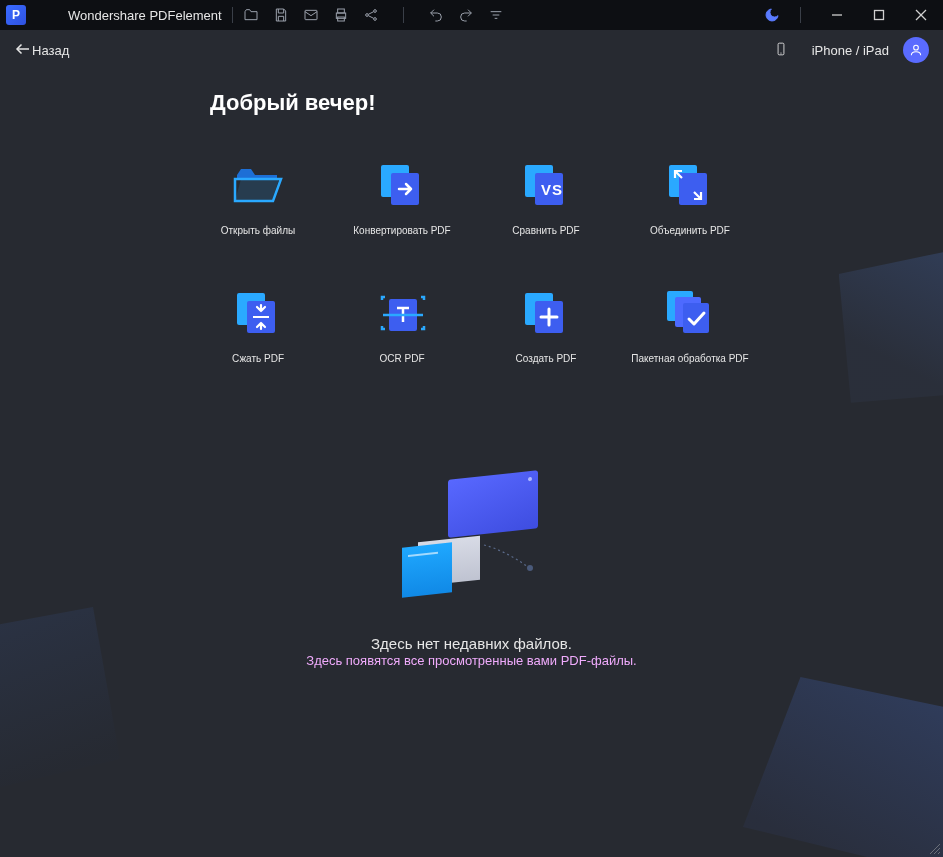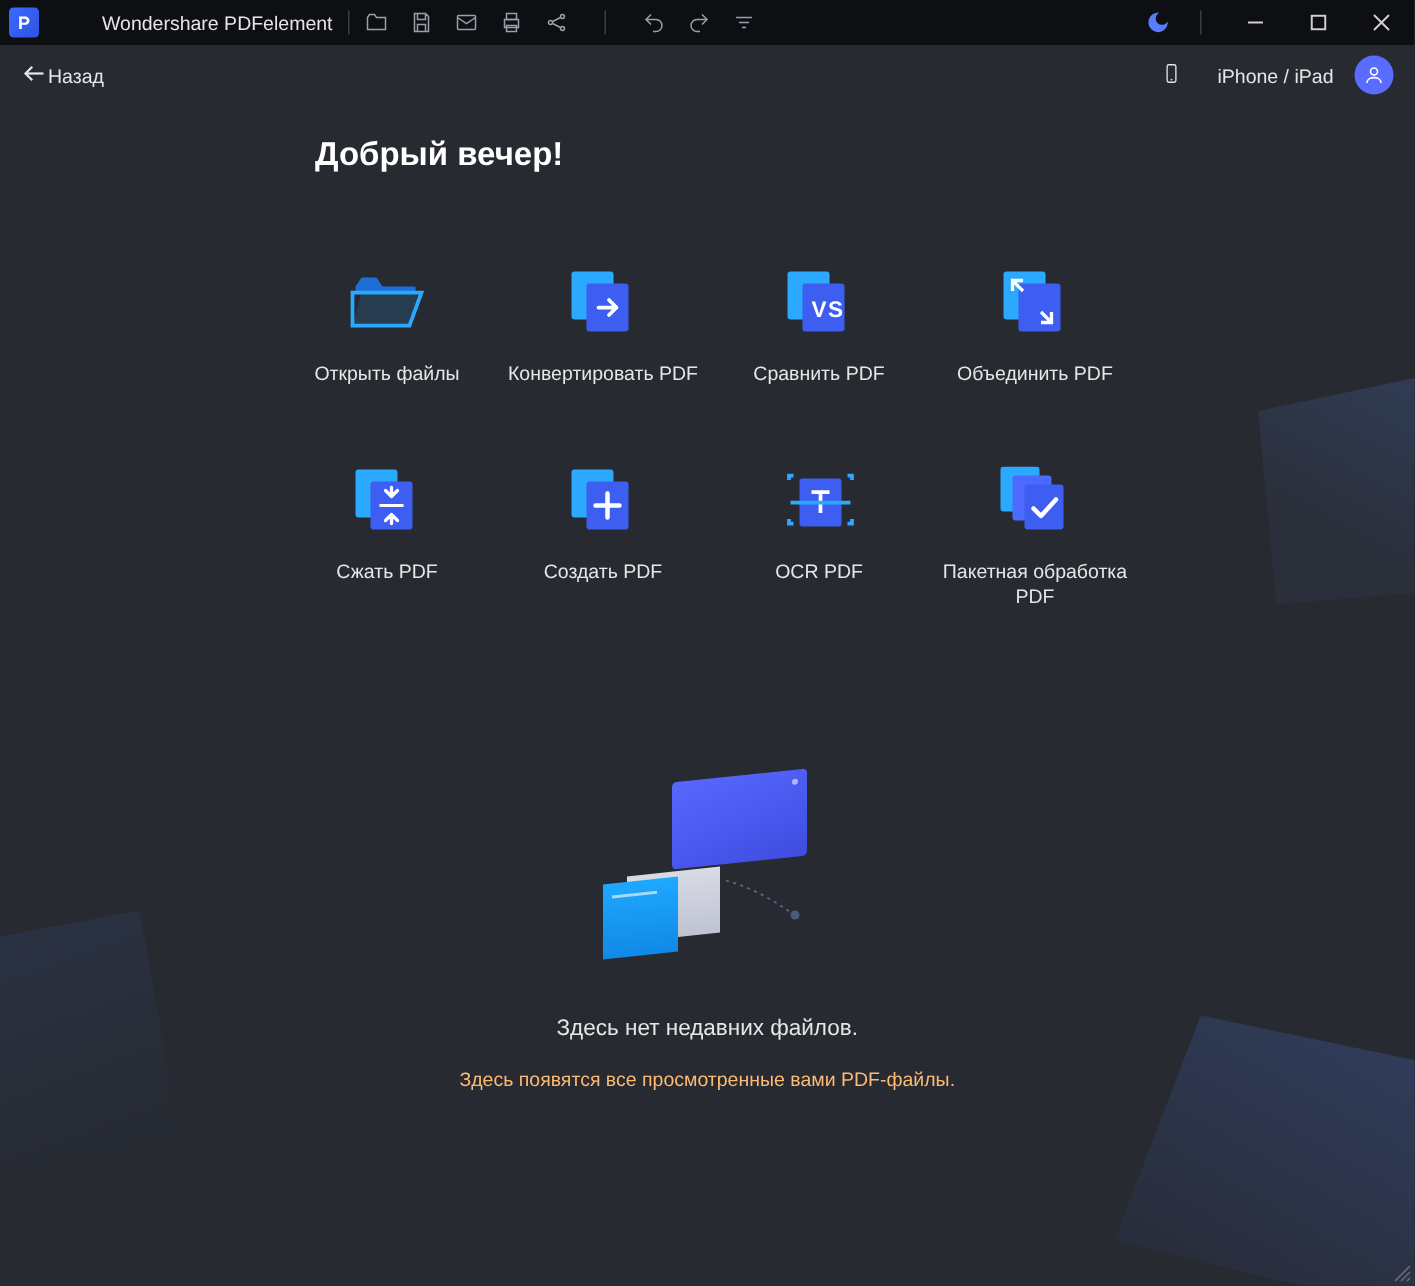--- a/index.html
+++ b/index.html
@@ -49,37 +49,37 @@
     margin-left:14px; cursor:pointer;
   }
   .avatar svg { width:14px; height:14px; stroke:#fff; fill:none; stroke-width:1.8; }
 
   
   .main {
     padding: 20px 0 0 0;
   }
   .greeting {
     font-size:22px; font-weight:700; color:#fff;
-    margin-left:210px; margin-bottom:60px;
+    margin-left:210px; margin-bottom:44px;
   }
 
   .grid {
     display:grid;
     grid-template-columns: repeat(4, 144px);
     grid-template-rows: repeat(2, auto);
     column-gap:0; row-gap:50px;
     justify-content:start;
     margin-left:186px;
   }
   .tile {
     display:flex; flex-direction:column; align-items:center;
     cursor:pointer; width:144px;
   }
   .tile-icon { width:50px; height:50px; display:flex; align-items:center; justify-content:center; margin-bottom:14px; }
-  .tile-label { text-align:center; color:#e6e6e6; font-size:13px; line-height:1.35; max-width:130px; }
+  .tile-label { text-align:center; color:#e6e6e6; font-size:10px; line-height:1.35; max-width:130px; }
 
   
   .empty {
     margin-top:110px;
     display:flex; flex-direction:column; align-items:center;
   }
   .empty-illus { width:140px; height:120px; position:relative; margin-bottom:40px; }
   .panel-back {
     position:absolute; top:0; right:4px; width:90px; height:58px;
     background:linear-gradient(160deg,#5868ff,#3e4de0); border-radius:3px;
@@ -96,22 +96,22 @@
   .box-front {
     position:absolute; left:0; bottom:0; width:50px; height:50px;
     background:linear-gradient(180deg,#1fa8ff,#1089e6);
     transform:skewY(-6deg);
   }
   .box-line { position:absolute; left:6px; top:8px; width:30px; height:2px; background:rgba(255,255,255,.6); }
   .dots {
     position:absolute; right:6px; bottom:22px; width:54px; height:30px;
   }
   .dots svg { width:54px; height:30px; }
-  .empty-title { color:#e6e6e6; font-size:15px; margin-bottom:18px; }
-  .empty-sub { color:#fdba74; font-size:13px; }
+  .empty-title { color:#e6e6e6; font-size:15px; margin-bottom:1px; }
+  .empty-sub { color:#f0abfc; font-size:13px; }
 
   
   .poly { position:absolute; pointer-events:none; }
   .poly1 { right:-40px; top:230px; width:150px; height:180px;
     background:linear-gradient(200deg,#3a4f7a 0%,#2c3240 70%);
     clip-path:polygon(100% 0,100% 85%,20% 100%,0 30%);
     opacity:.6; transform:rotate(8deg);
   }
   .poly2 { left:-60px; bottom:60px; width:180px; height:190px;
     background:linear-gradient(160deg,#2e3a55 0%,#262a33 80%);
@@ -310,38 +310,38 @@
           <path d="M28 38v-6m0 0l-4 4m4-4l4 4" stroke="#fff" stroke-width="2.2" fill="none" stroke-linecap="round"></path>
           <line x1="20" y1="26" x2="36" y2="26" stroke="#fff" stroke-width="2"></line>
         </svg>
       </div>
       <div class="tile-label">Сжать PDF</div>
     </div>
 
     <div class="tile">
       <div class="tile-icon">
         <svg width="50" height="44" viewBox="0 0 50 44">
-          <rect x="4" y="2" width="28" height="32" rx="2" fill="#2aa9ff"></rect>
-          <rect x="14" y="10" width="28" height="32" rx="2" fill="#3d5ef0"></rect>
-          <path d="M28 18v16M20 26h16" stroke="#fff" stroke-width="3" stroke-linecap="round"></path>
-        </svg>
-      </div>
-      <div class="tile-label">Создать PDF</div>
-    </div>
-
-    <div class="tile">
-      <div class="tile-icon">
-        <svg width="50" height="44" viewBox="0 0 50 44">
           <rect x="12" y="8" width="28" height="32" rx="2" fill="#3d5ef0"></rect>
           <path d="M8 6h-3v3M44 6h3v3M8 38h-3v-3M44 38h3v-3" stroke="#2aa9ff" stroke-width="2.5" fill="none"></path>
           <path d="M20 17h12M26 17v14" stroke="#fff" stroke-width="2.5"></path>
           <line x1="6" y1="24" x2="46" y2="24" stroke="#2aa9ff" stroke-width="2.5"></line>
         </svg>
       </div>
       <div class="tile-label">OCR PDF</div>
+    </div>
+
+    <div class="tile">
+      <div class="tile-icon">
+        <svg width="50" height="44" viewBox="0 0 50 44">
+          <rect x="4" y="2" width="28" height="32" rx="2" fill="#2aa9ff"></rect>
+          <rect x="14" y="10" width="28" height="32" rx="2" fill="#3d5ef0"></rect>
+          <path d="M28 18v16M20 26h16" stroke="#fff" stroke-width="3" stroke-linecap="round"></path>
+        </svg>
+      </div>
+      <div class="tile-label">Создать PDF</div>
     </div>
 
     <div class="tile">
       <div class="tile-icon">
         <svg width="50" height="44" viewBox="0 0 50 44">
           <rect x="2" y="0" width="26" height="30" rx="2" fill="#2aa9ff"></rect>
           <rect x="10" y="6" width="26" height="30" rx="2" fill="#4d6aff"></rect>
           <rect x="18" y="12" width="26" height="30" rx="2" fill="#3d5ef0"></rect>
           <path d="M24 28l5 5 10-11" stroke="#fff" stroke-width="3" fill="none" stroke-linecap="round" stroke-linejoin="round"></path>
         </svg>

